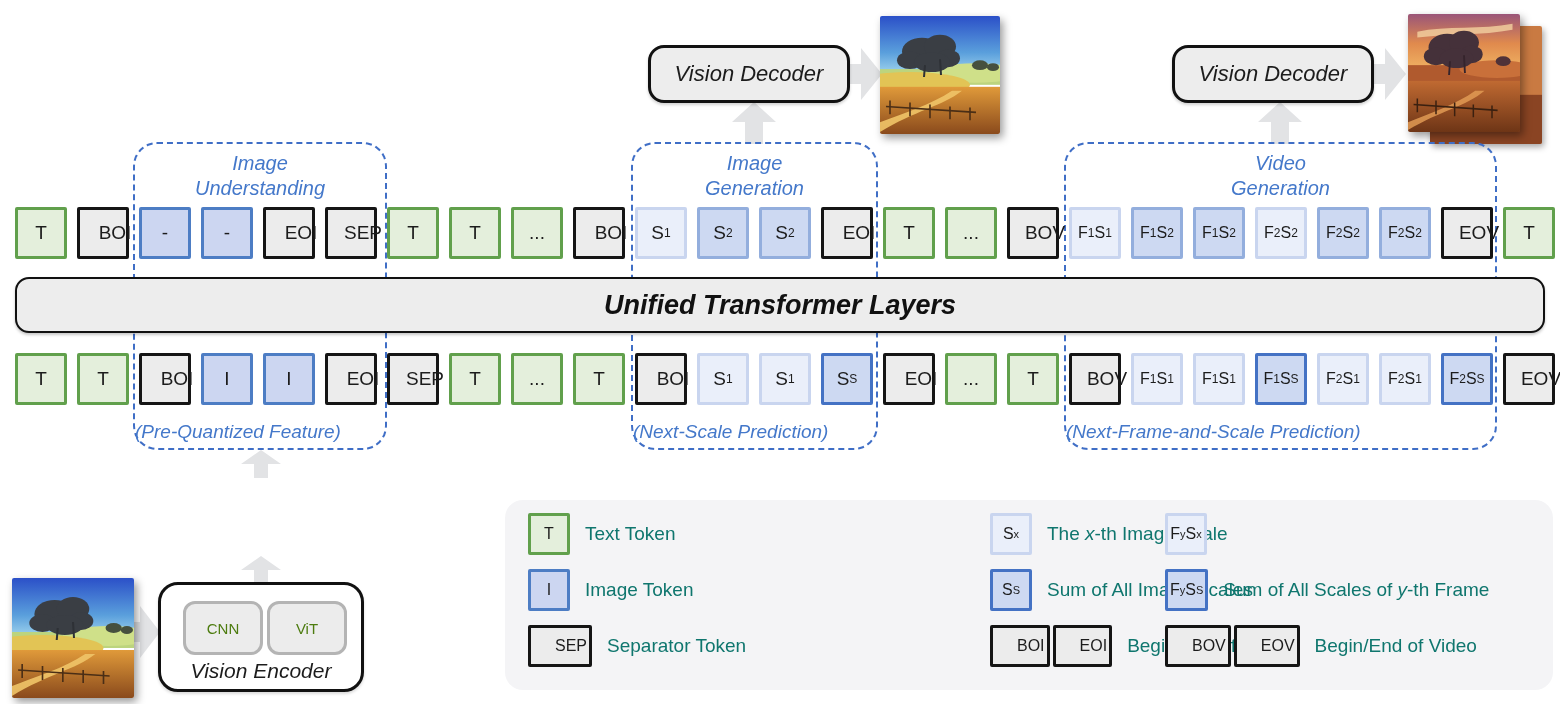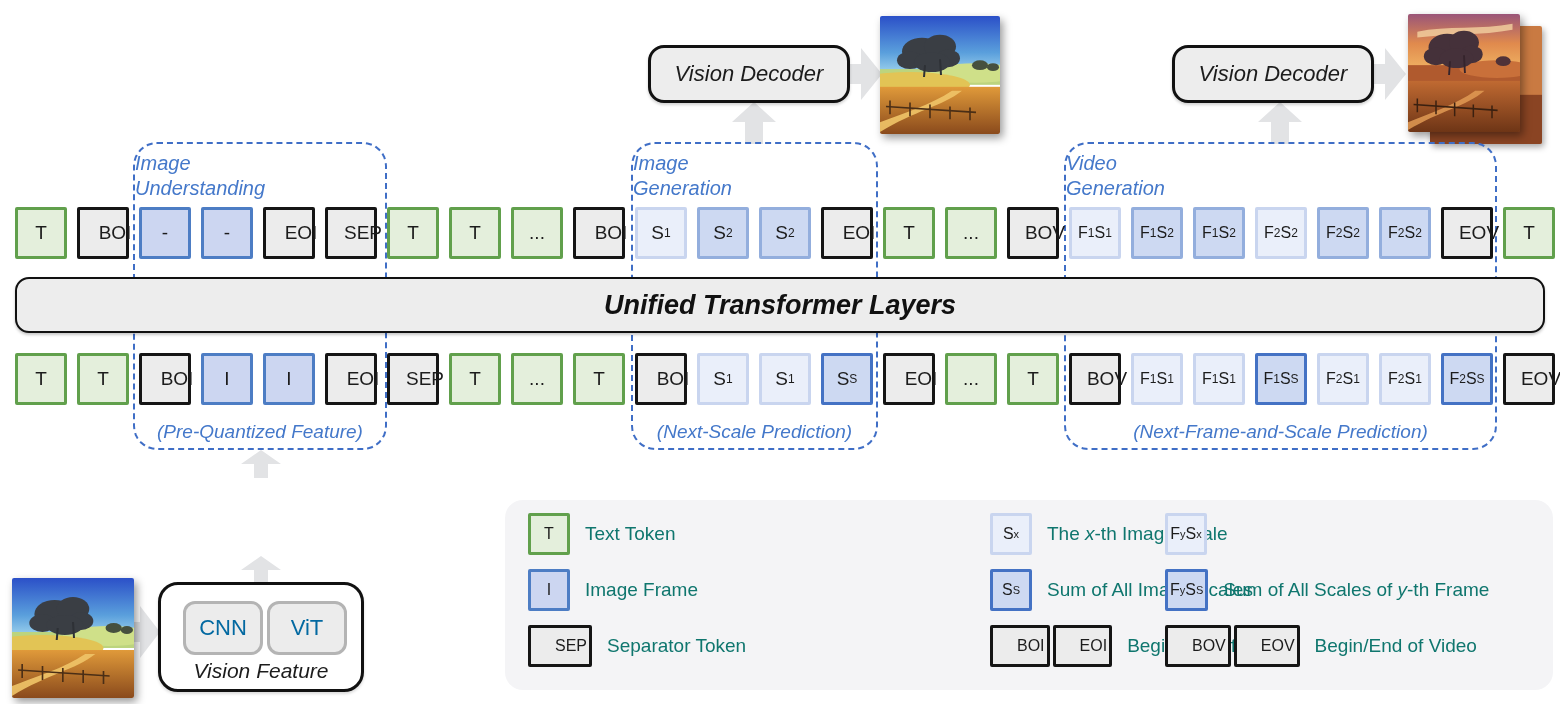--- a/index.html
+++ b/index.html
@@ -23,39 +23,39 @@
   
   .bar{position:absolute;left:15px;top:277px;width:1530px;height:56px;box-sizing:border-box;
        background:#ededed;border:2.5px solid #111;border-radius:14px;z-index:2;
        display:flex;align-items:center;justify-content:center;
        font-size:27px;font-weight:bold;font-style:italic;color:#111;
        box-shadow:0 2px 3px rgba(0,0,0,.22);}
 
   
   .region{position:absolute;top:142px;height:308px;box-sizing:border-box;
           border:2.5px dashed #3f6ec6;border-radius:24px;z-index:1;}
-  .region-title{position:absolute;top:7px;left:0;width:100%;text-align:left;
+  .region-title{position:absolute;top:7px;left:0;width:100%;text-align:center;
                 font-style:italic;font-weight:500;color:#4478ca;font-size:20px;line-height:25px;}
-  .region-bottom{position:absolute;bottom:5px;left:0;width:100%;text-align:center;
+  .region-bottom{position:absolute;bottom:5px;left:0;width:100%;
                  font-style:italic;color:#4478ca;font-size:19px;white-space:nowrap;}
 
   
   .decoder{position:absolute;width:202px;height:58px;box-sizing:border-box;
            background:#ededed;border:3px solid #111;border-radius:16px;z-index:2;
            display:flex;align-items:center;justify-content:center;
            font-style:italic;font-size:22px;box-shadow:0 2px 3px rgba(0,0,0,.18);}
   .merger{position:absolute;left:156px;top:478px;width:204px;height:80px;box-sizing:border-box;
           background:#ededed;border:3.5px solid #111;border-radius:18px;
           display:flex;flex-direction:column;align-items:center;justify-content:center;
           font-style:italic;font-size:21px;line-height:26px;box-shadow:0 2px 3px rgba(0,0,0,.18);}
   .encoder{position:absolute;left:158px;top:582px;width:206px;height:110px;box-sizing:border-box;
            background:#fff;border:3.5px solid #111;border-radius:20px;box-shadow:0 2px 3px rgba(0,0,0,.15);}
   .module{position:absolute;top:16px;width:80px;height:54px;box-sizing:border-box;
           background:#ececec;border:3px solid #b4b4b4;border-radius:12px;
-          display:flex;align-items:center;justify-content:center;font-size:22px;color:#0369a1;}
+          display:flex;align-items:center;justify-content:center;font-size:15px;color:#4d7c0f;}
   .encoder-label{position:absolute;bottom:6px;left:0;width:100%;text-align:center;
                  font-style:italic;font-size:21px;}
 
   
   .legend-panel{position:absolute;left:505px;top:500px;width:1048px;height:190px;
                 background:#f4f4f6;border-radius:18px;}
   .legend-col{position:absolute;top:512px;display:flex;flex-direction:column;gap:13px;z-index:2;}
   .legend-row{display:flex;align-items:center;gap:15px;height:43px;}
   .swatches{display:flex;gap:3px;}
   .swatch{min-width:42px;height:42px;box-sizing:border-box;padding:0 2px;
@@ -441,40 +441,40 @@
         <line x1="90" y1="93" x2="90" y2="106"></line>
           <line x1="6" y1="92" x2="96" y2="98"></line>
       </g>
     </svg>
   </div>
 
 
   <div class="encoder">
     <div class="module" style="left:22px;">CNN</div>
     <div class="module" style="left:106px;border-radius:12px;">ViT</div>
-    <div class="encoder-label">Vision Feature</div>
+    <div class="encoder-label">Vision Encoder</div>
   </div>
 
   <div class="legend-panel"></div>
   <div class="legend-col" style="left:528px;">
       <div class="legend-row">
         <div class="swatches">
           <div class="swatch text">
             <span>T</span>
           </div>
         </div>
         <div class="legend-label"><span>Text Token</span></div>
       </div>
       <div class="legend-row">
         <div class="swatches">
           <div class="swatch image">
             <span>I</span>
           </div>
         </div>
-        <div class="legend-label"><span>Image Frame</span></div>
+        <div class="legend-label"><span>Image Token</span></div>
       </div>
       <div class="legend-row">
         <div class="swatches">
           <div class="swatch ctrl">
             <span>SEP</span>
           </div>
         </div>
         <div class="legend-label"><span>Separator Token</span></div>
       </div>
     </div>

